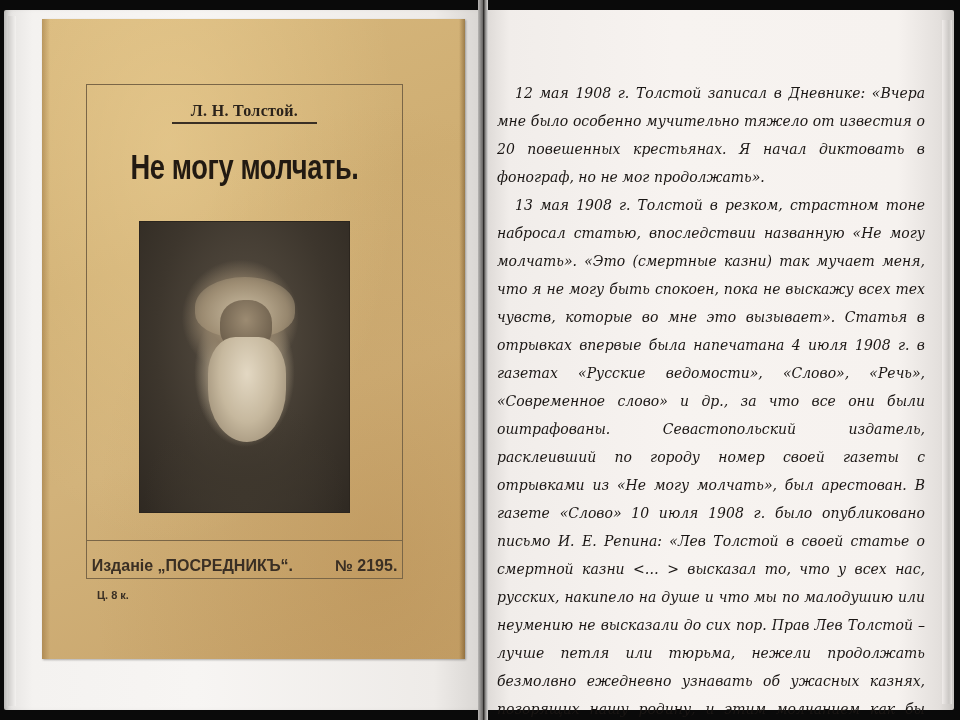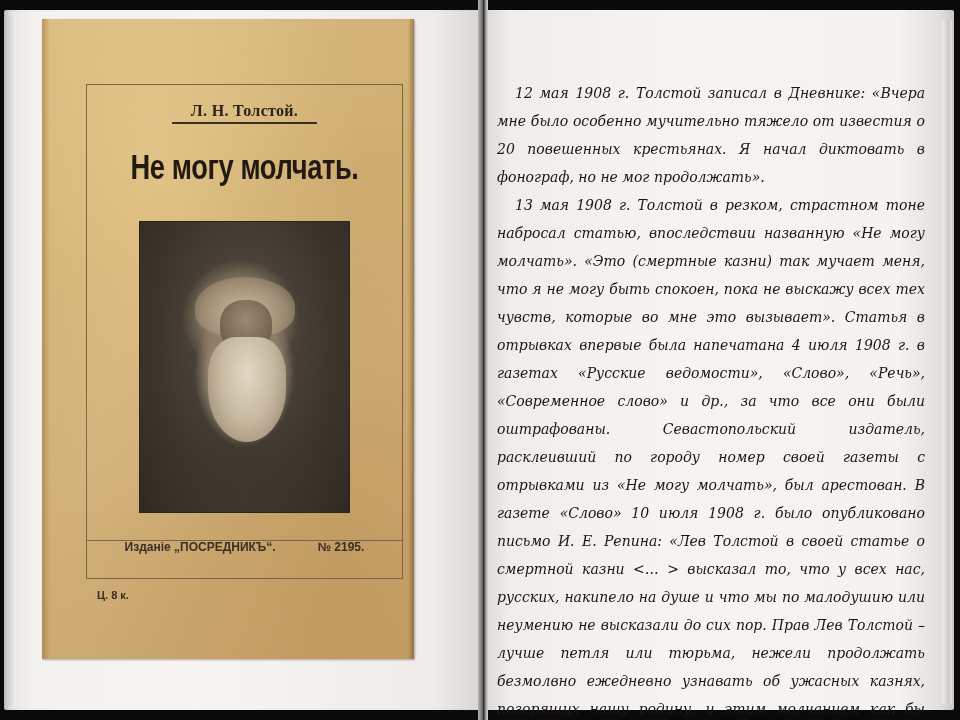--- a/index.html
+++ b/index.html
@@ -33,21 +33,21 @@
     position: absolute; left: 486px; top: 10px; width: 468px; height: 700px;
     background: linear-gradient(90deg, #ddd9d6 0%, #f1edea 5%, #f7f3f0 40%, #f6f2ef 88%, #e3dfdc 97%, #c9c6c3 100%);
     border-radius: 0 2px 2px 0;
   }
   .page-right::after {
     content: ""; position: absolute; right: 2px; top: 10px; bottom: 6px; width: 10px;
     background: linear-gradient(90deg,#f0ecea,#cac7c4 70%,#e8e4e1);
   }
   
   .cover {
-    position: absolute; left: 42px; top: 19px; width: 372px; height: 640px;
+    position: absolute; left: 42px; top: 19px; width: 423px; height: 640px;
     background:
       radial-gradient(ellipse at 30% 20%, rgba(255,230,170,0.35), transparent 55%),
       radial-gradient(ellipse at 80% 85%, rgba(160,110,50,0.25), transparent 60%),
       linear-gradient(160deg, #d7b77c 0%, #cfae73 35%, #d2b27a 60%, #c8a56c 100%);
     box-shadow: 1px 1px 2px rgba(0,0,0,0.3);
   }
   .cover::before {
     content: ""; position: absolute; left: 0; top: 0; bottom: 0; width: 8px;
     background: linear-gradient(90deg, rgba(120,80,30,0.35), transparent);
   }
@@ -99,23 +99,23 @@
   }
   .portrait .beard {
     position: absolute; left: 68px; top: 115px; width: 78px; height: 105px;
     border-radius: 35% 35% 50% 50%;
     background: radial-gradient(ellipse at 50% 35%, #e3d8c3 0%, #c6b89e 50%, #9e8f77 85%, transparent 100%);
   }
   .cover-bottom-line {
     position: absolute; left: 0; right: 0; top: 455px; height: 1px; background: #7a6647;
   }
   .cover-publisher {
-    position: absolute; left: 0; width: 315px; top: 455px;
+    position: absolute; left: 0; width: 315px; top: 472px;
     font-family: "Liberation Sans", sans-serif; font-weight: bold;
-    font-size: 12px; color: #3a2f24;
+    font-size: 16px; color: #3a2f24;
     display: flex; justify-content: center; gap: 42px;
   }
   .cover-price {
     position: absolute; left: 55px; top: 570px;
     font-family: "Liberation Sans", sans-serif; font-weight: bold;
     font-size: 11px; color: #3a2f24;
   }
   
   .text-col {
     position: absolute; left: 497px; top: 79px; width: 428px;

